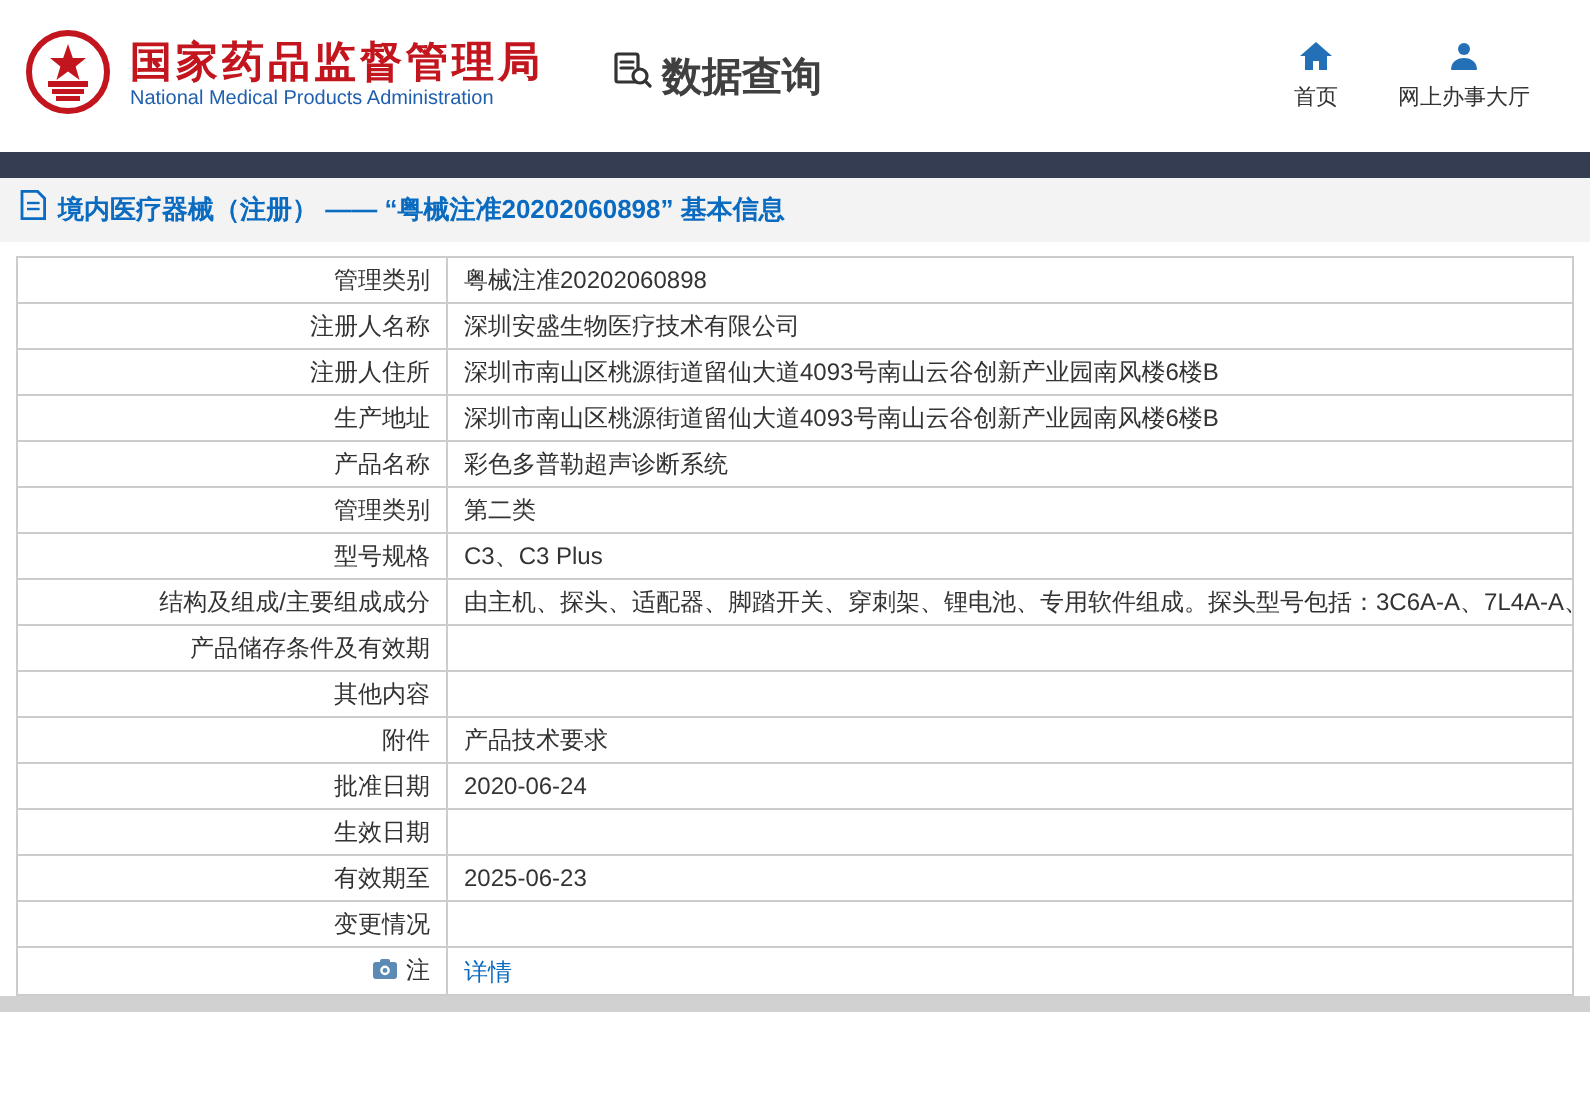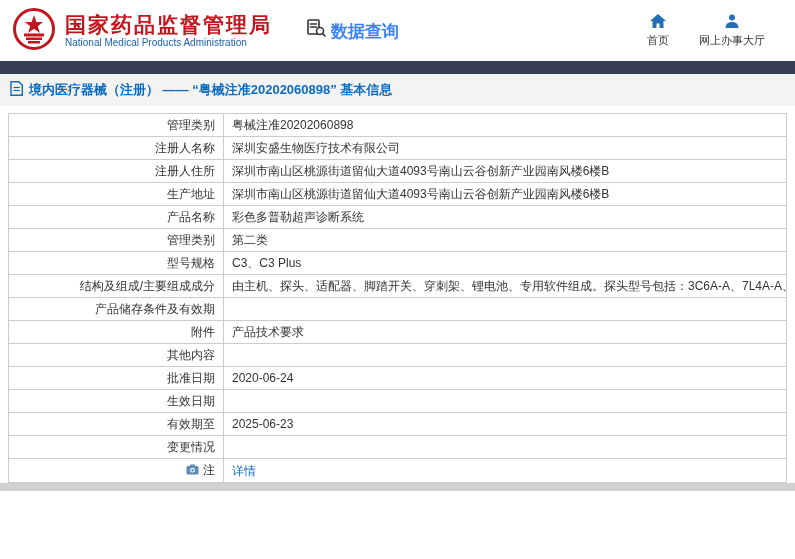--- a/index.html
+++ b/index.html
@@ -6,21 +6,21 @@
   html, body {
     margin: 0; padding: 0;
     width: 795px; height: 559px;
     background: #ffffff;
     font-family: "Liberation Sans", sans-serif;
     overflow: hidden;
   }
 
   
   .header {
-    height: 61px;
+    height: 76px;
     display: flex;
     align-items: center;
     padding: 0 16px 0 12px;
     background: #ffffff;
   }
   .brand {
     display: flex;
     align-items: center;
     cursor: pointer;
   }
@@ -35,26 +35,26 @@
     white-space: nowrap;
   }
   .brand-sub {
     color: #1e5fae;
     font-size: 10px;
     line-height: 12px;
     white-space: nowrap;
   }
   .section-entry {
     display: flex;
-    align-items: flex-end;
+    align-items: center;
     gap: 5px;
     margin-left: 34px;
-    font-size: 17px;
+    font-size: 20px;
     font-weight: bold;
-    color: #3b82f6;
+    color: #404040;
     cursor: pointer;
     white-space: nowrap;
   }
   .header-right {
     margin-left: auto;
     display: flex;
     gap: 30px;
     padding-right: 14px;
     justify-content: flex-end;
   }
@@ -237,26 +237,26 @@
         </tr>
         <tr>
           <td class="label-cell">结构及组成/主要组成成分</td>
           <td class="value-cell">由主机、探头、适配器、脚踏开关、穿刺架、锂电池、专用软件组成。探头型号包括：3C6A-A、7L4A-A、6E1A-A、2P2F-A。</td>
         </tr>
         <tr>
           <td class="label-cell">产品储存条件及有效期</td>
           <td class="value-cell"></td>
         </tr>
         <tr>
+          <td class="label-cell">其他内容</td>
+          <td class="value-cell"></td>
+        </tr>
+        <tr>
           <td class="label-cell">附件</td>
           <td class="value-cell">产品技术要求</td>
-        </tr>
-        <tr>
-          <td class="label-cell">其他内容</td>
-          <td class="value-cell"></td>
         </tr>
         <tr>
           <td class="label-cell">批准日期</td>
           <td class="value-cell">2020-06-24</td>
         </tr>
         <tr>
           <td class="label-cell">生效日期</td>
           <td class="value-cell"></td>
         </tr>
         <tr>

